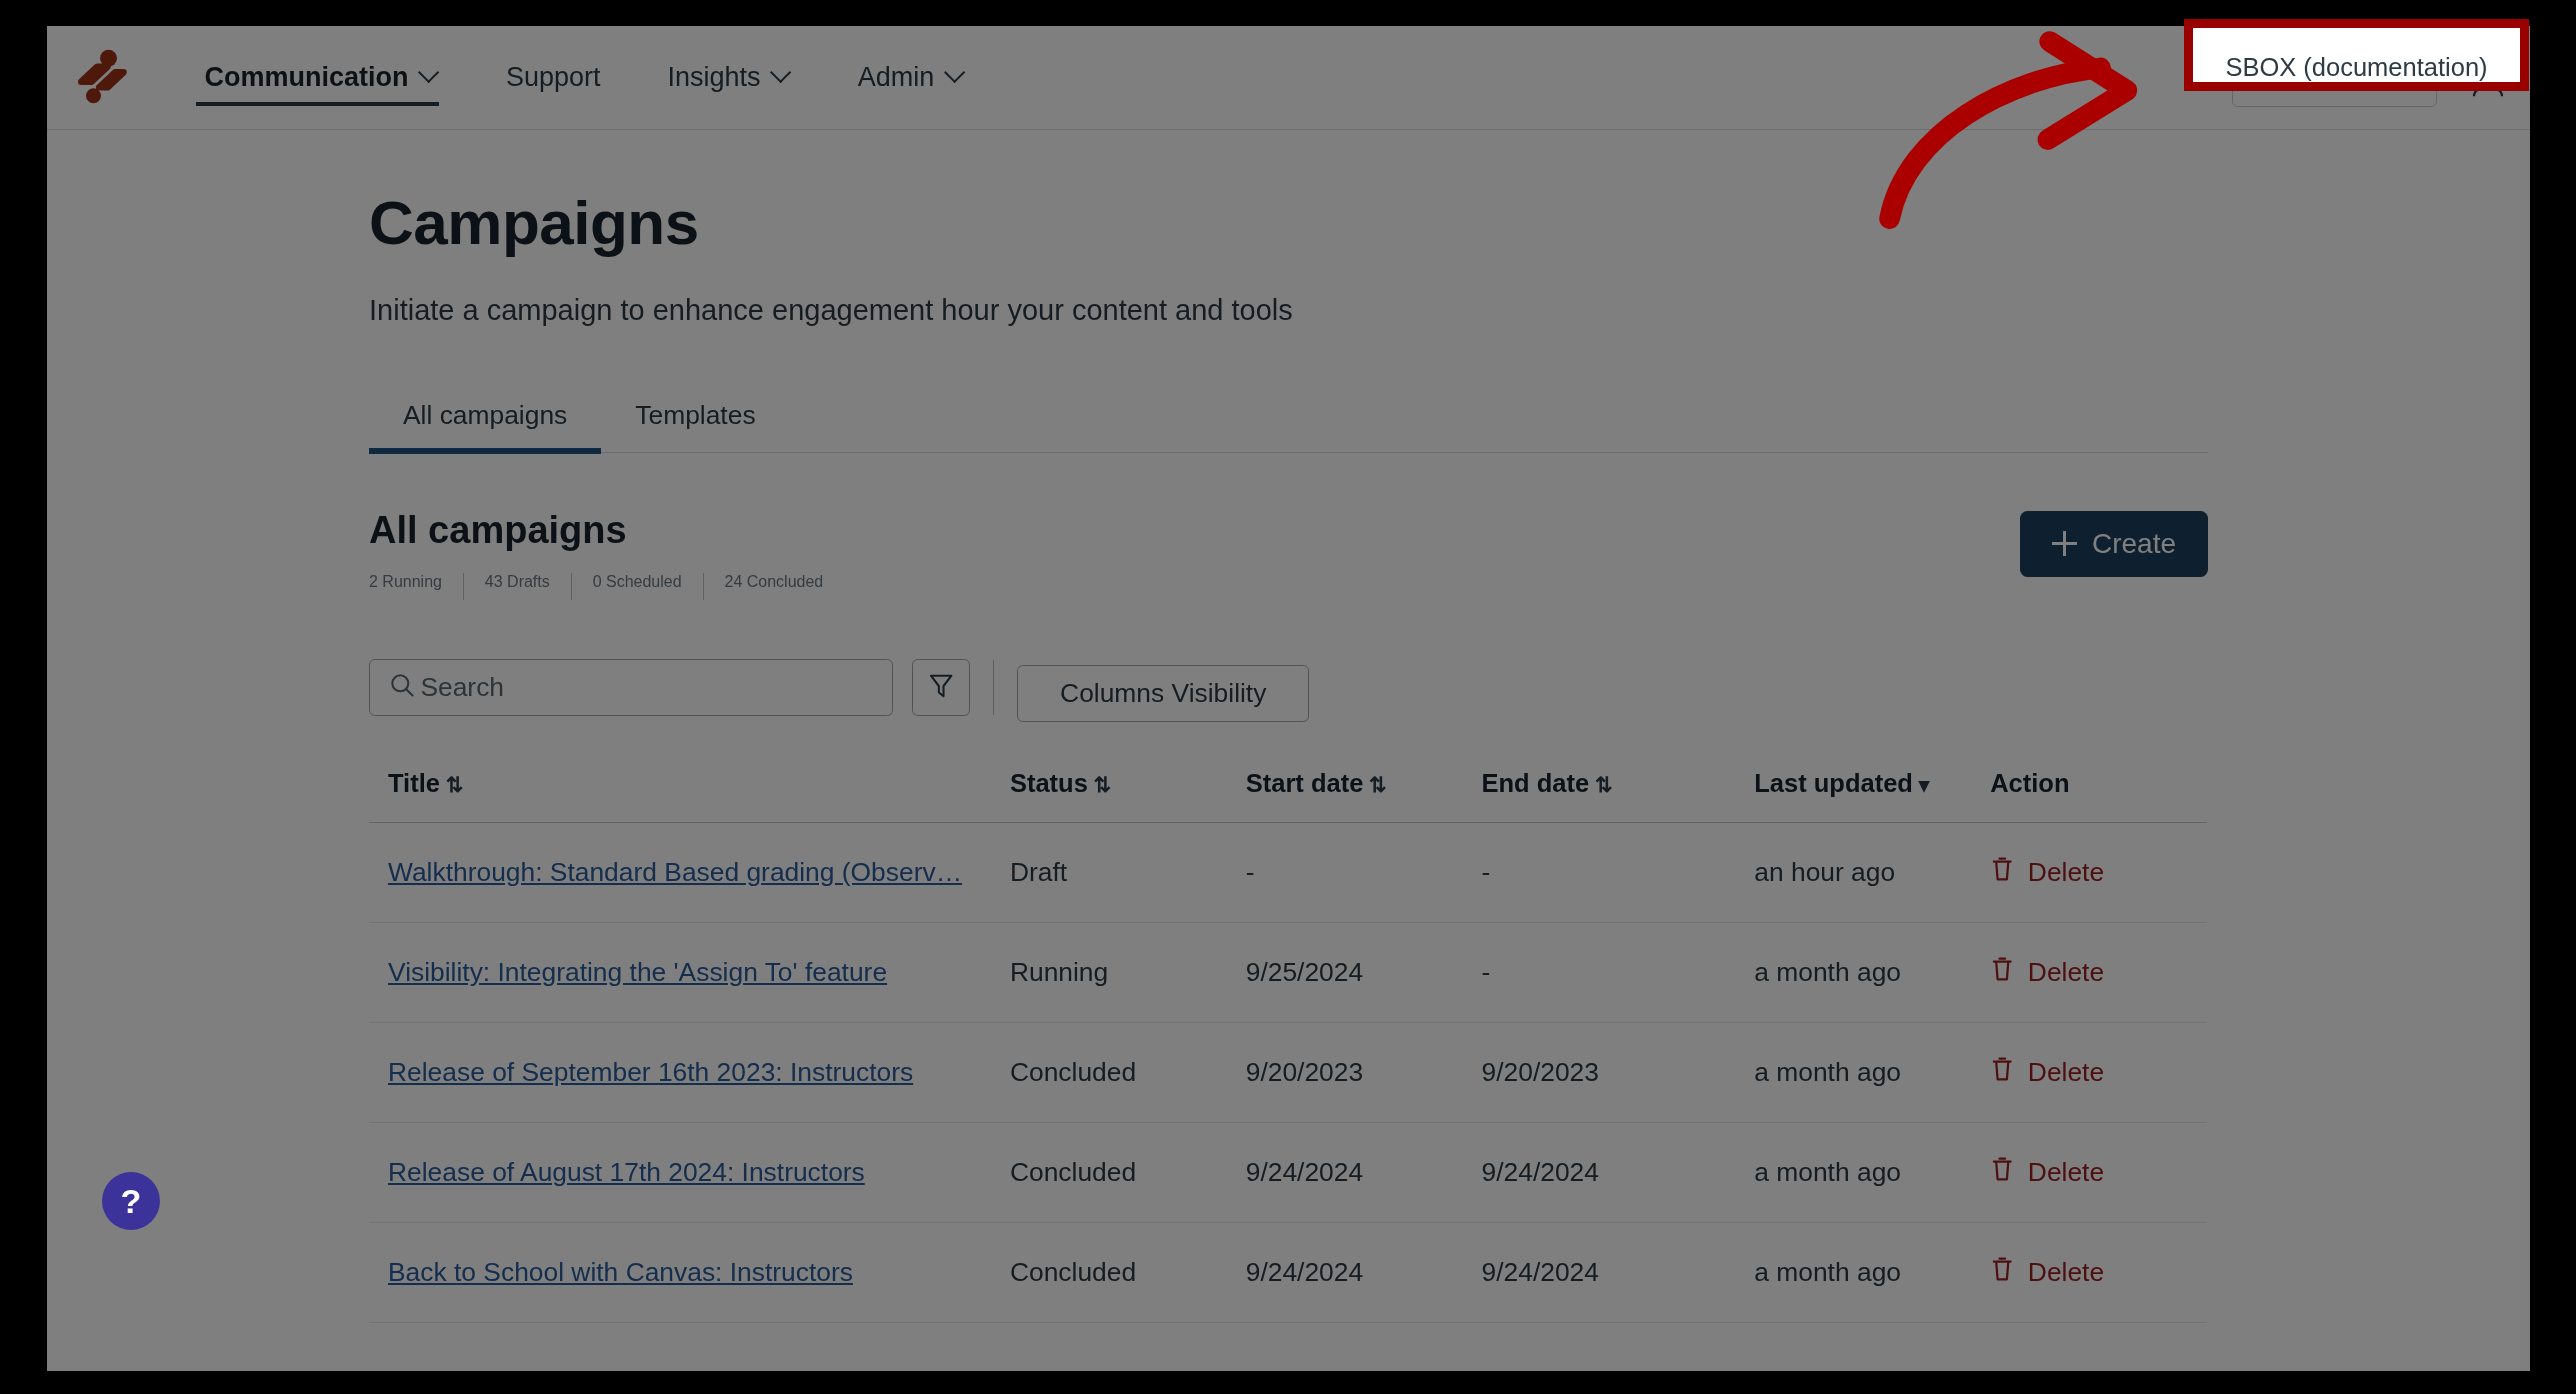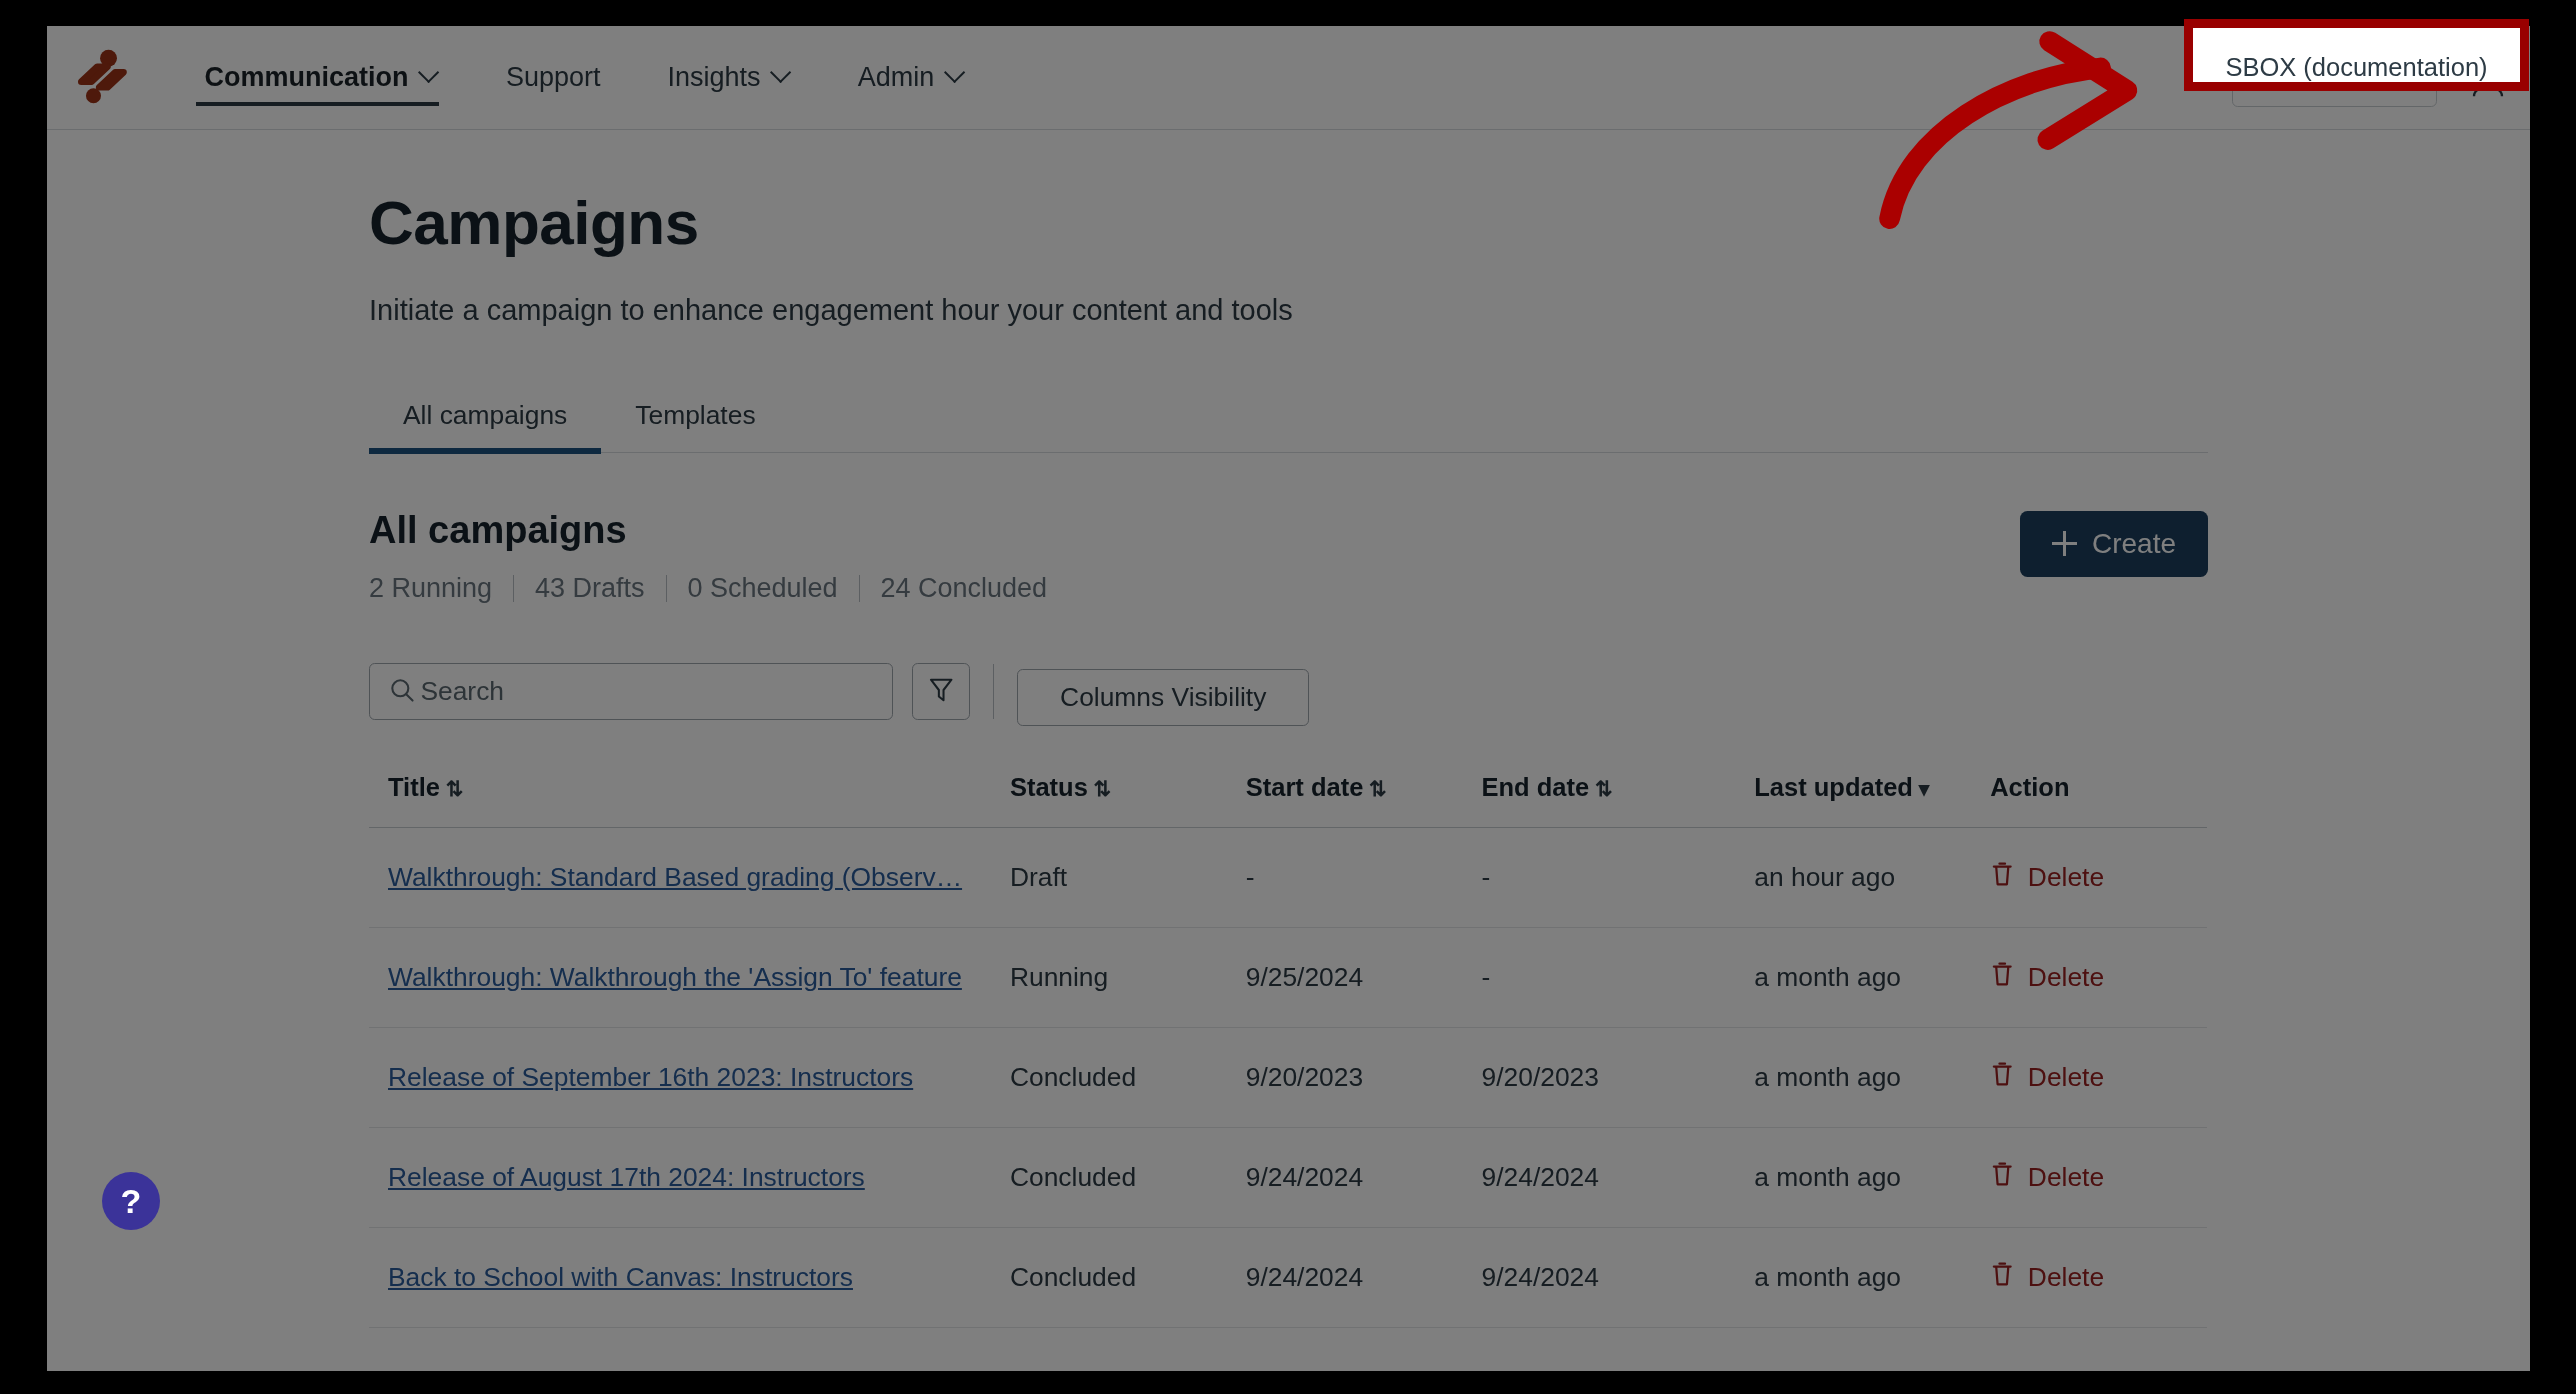--- a/index.html
+++ b/index.html
@@ -224,22 +224,21 @@
   }
   #section-title {
     font-size: 38px;
     font-weight: bold;
     color: #16232c;
     line-height: 1;
   }
   #stats {
     margin-top: 24.5px;
     display: flex;
-    align-items: center;
-    font-size: 27px;
+    font-size: 16px;
     color: #6b7780;
   }
   .stat { white-space: nowrap; }
   .stat-sep {
     display: inline-block;
     width: 0.9px; height: 26.4px;
     background: #b8bfc4;
     margin: 0 21px;
   }
   #create-btn {
@@ -526,21 +525,21 @@
                     <span><svg viewBox="0 0 26 30" width="24.5" height="28" aria-hidden="true">
                         <path d="M4 7 H22" stroke="#9b2020" stroke-width="2.4" stroke-linecap="round"></path>
                         <path d="M10 4 H16" stroke="#9b2020" stroke-width="2.4" stroke-linecap="round"></path>
                         <path d="M6.5 7 L8 26 H18 L19.5 7" fill="none" stroke="#9b2020" stroke-width="2.4" stroke-linejoin="round"></path>
                       </svg></span>
                     <span>Delete</span>
                   </span>
                 </td>
               </tr>
               <tr>
-                <td class="col-title"><span class="row-link">Walkthrough: Walkthrough the 'Assign To' feature</span></td>
+                <td class="col-title"><span class="row-link">Visibility: Integrating the 'Assign To' feature</span></td>
                 <td class="col-status">Running</td>
                 <td class="col-start">9/25/2024</td>
                 <td class="col-end">-</td>
                 <td class="col-updated">a month ago</td>
                 <td class="col-action">
                   <span class="delete-cell">
                     <span><svg viewBox="0 0 26 30" width="24.5" height="28" aria-hidden="true">
                         <path d="M4 7 H22" stroke="#9b2020" stroke-width="2.4" stroke-linecap="round"></path>
                         <path d="M10 4 H16" stroke="#9b2020" stroke-width="2.4" stroke-linecap="round"></path>
                         <path d="M6.5 7 L8 26 H18 L19.5 7" fill="none" stroke="#9b2020" stroke-width="2.4" stroke-linejoin="round"></path>

